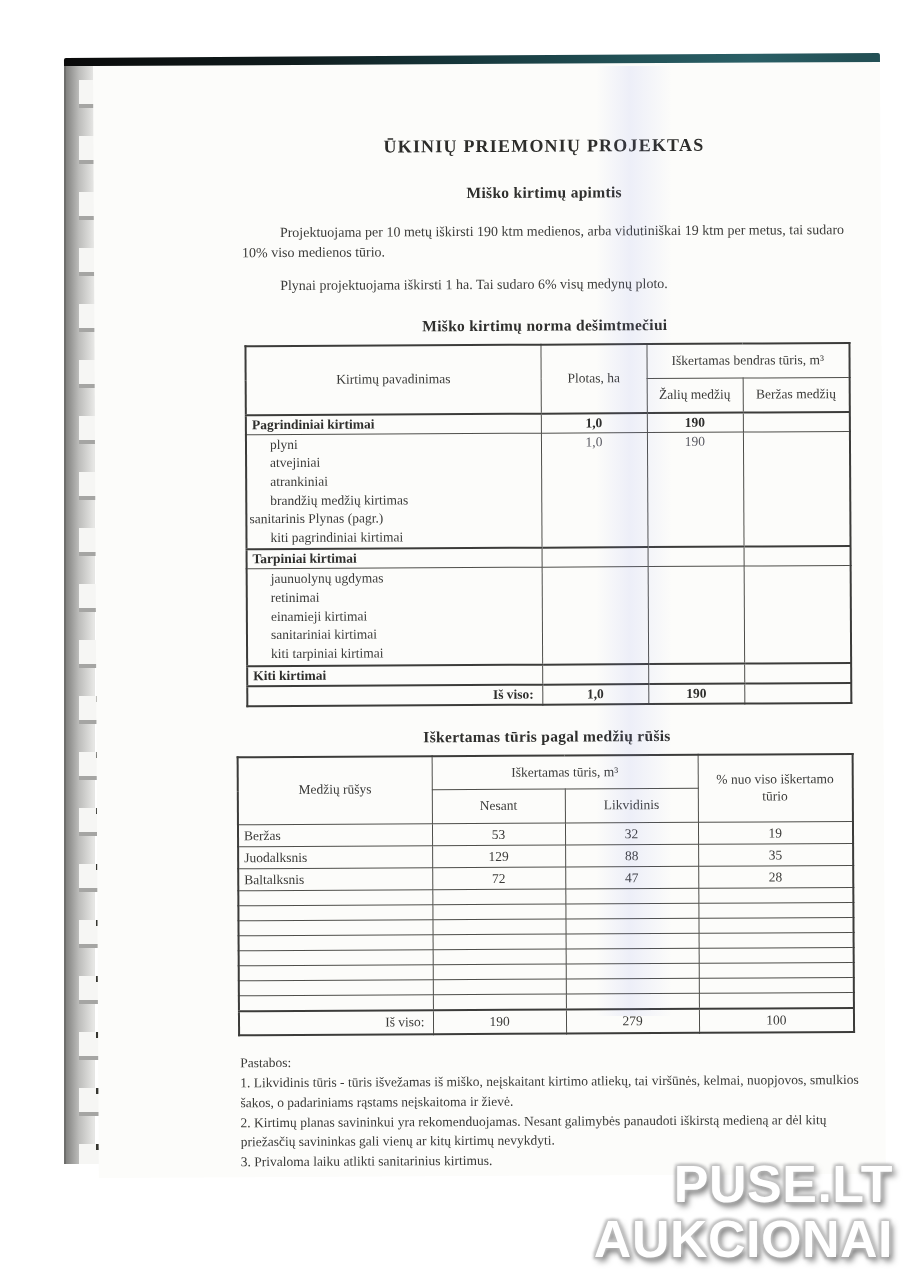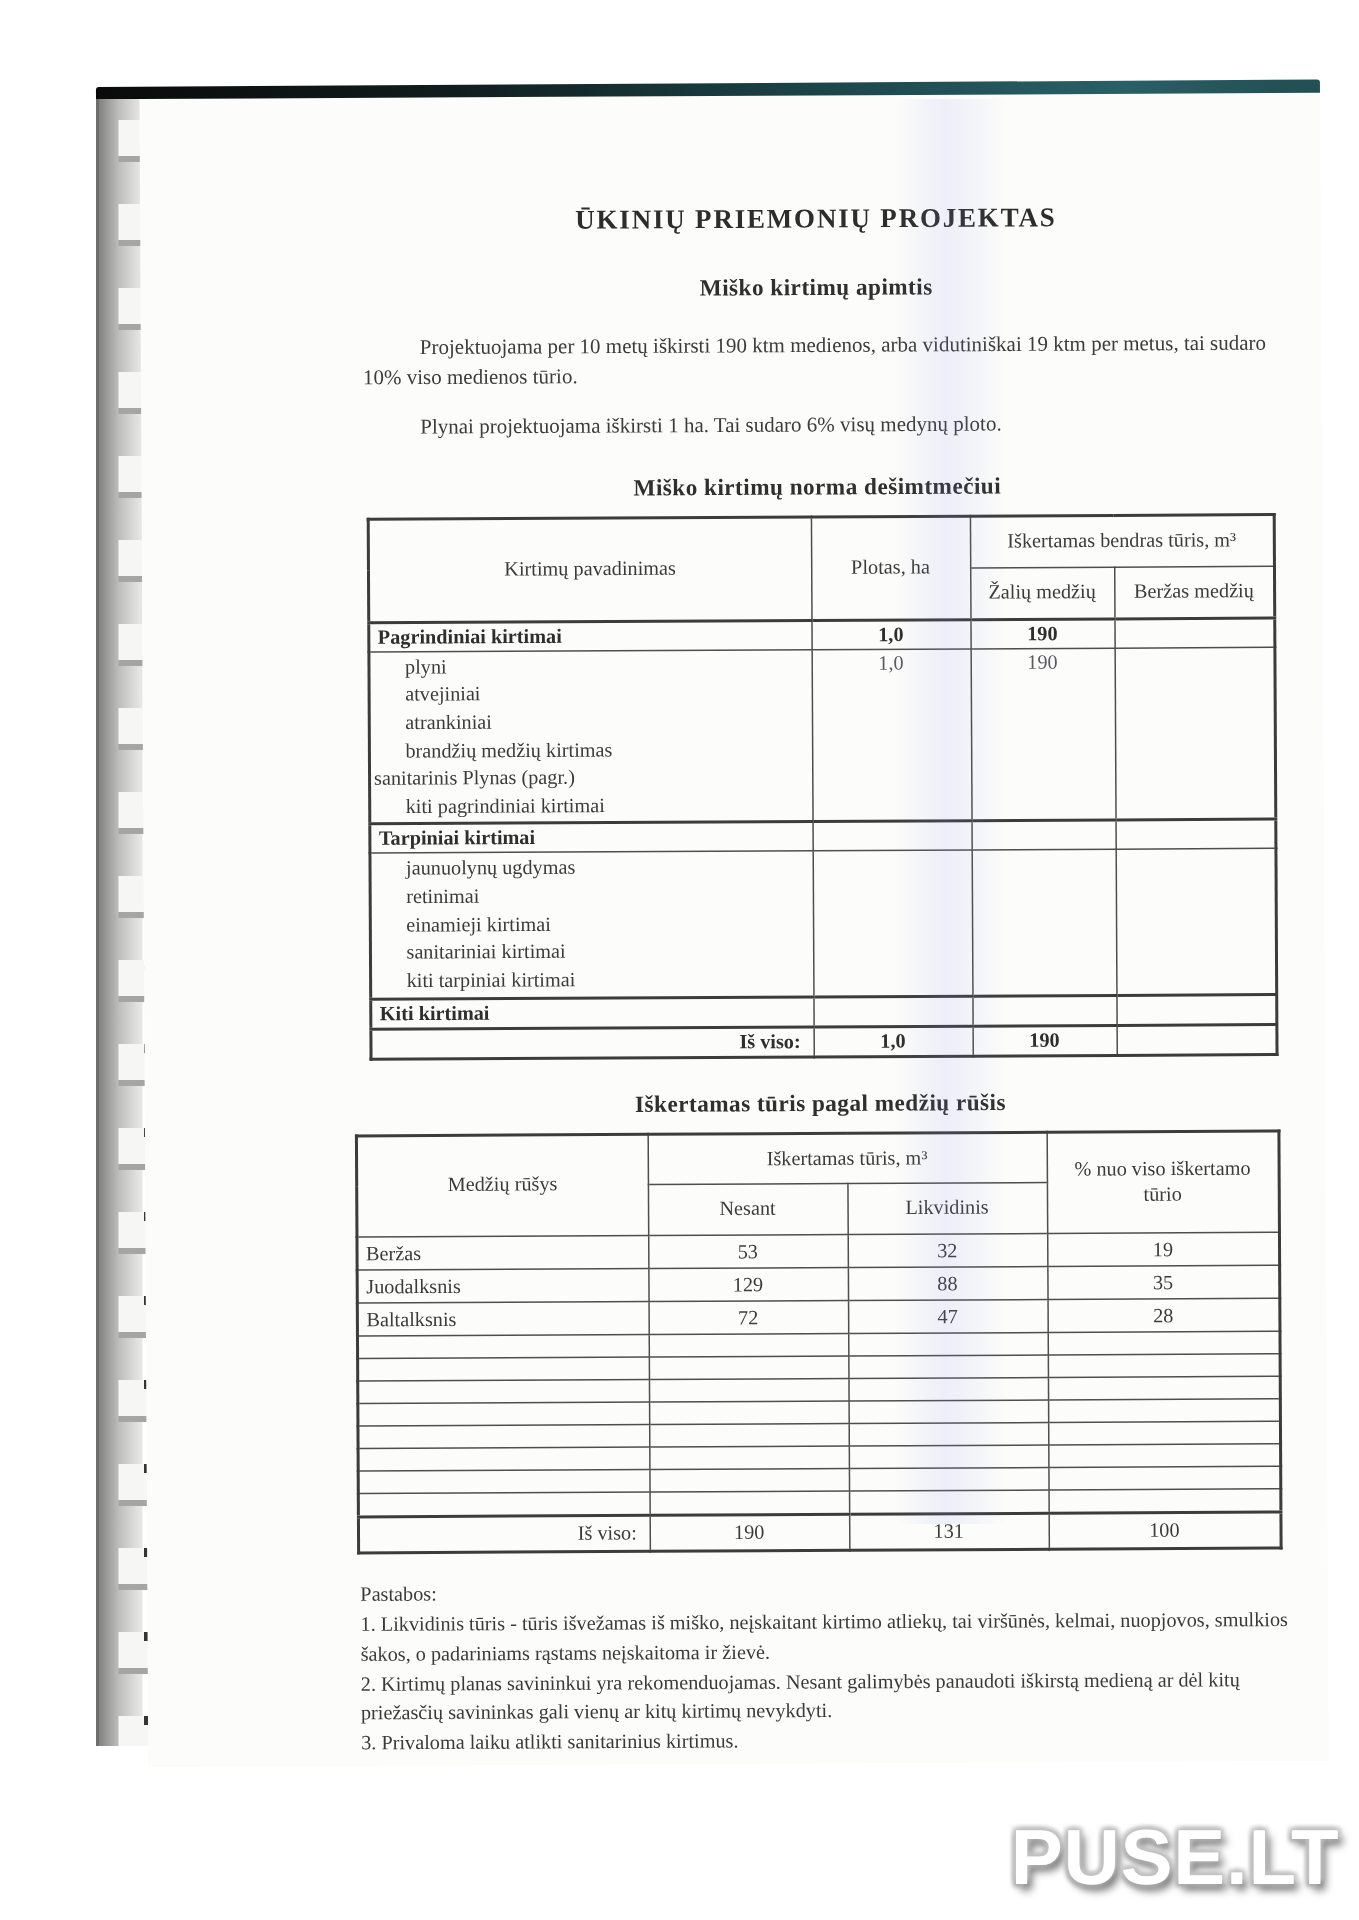--- a/index.html
+++ b/index.html
@@ -273,33 +273,34 @@
         <tr class="empty">
             <td></td>
             <td></td>
             <td></td>
             <td></td>
           </tr>
 
         <tr class="total-row">
           <td class="lbl-right">Iš viso:</td>
           <td class="num">190</td>
-          <td class="num">131</td>
+          <td class="num">279</td>
           <td class="num">100</td>
         </tr>
       </tbody>
     </table>
 
     <div class="notes">
       <div class="note-heading">Pastabos:</div>
       <div class="note-item">1.  Likvidinis tūris - tūris išvežamas iš miško, neįskaitant kirtimo atliekų, tai viršūnės, kelmai, nuopjovos, smulkios šakos, o padariniams rąstams neįskaitoma ir žievė.</div>
       <div class="note-item">2.  Kirtimų planas savininkui yra rekomenduojamas. Nesant galimybės panaudoti iškirstą medieną ar dėl kitų priežasčių savininkas gali vienų ar kitų kirtimų nevykdyti.</div>
       <div class="note-item">3.  Privaloma laiku atlikti sanitarinius kirtimus.</div>
     </div>
 
   </div>
 </div>
 
 <div class="blue-band"></div>
 
 <div class="watermark">
   <div>PUSE.LT</div>
+  <div>AUKCIONAI</div>
 </div>
 
 </body></html>

